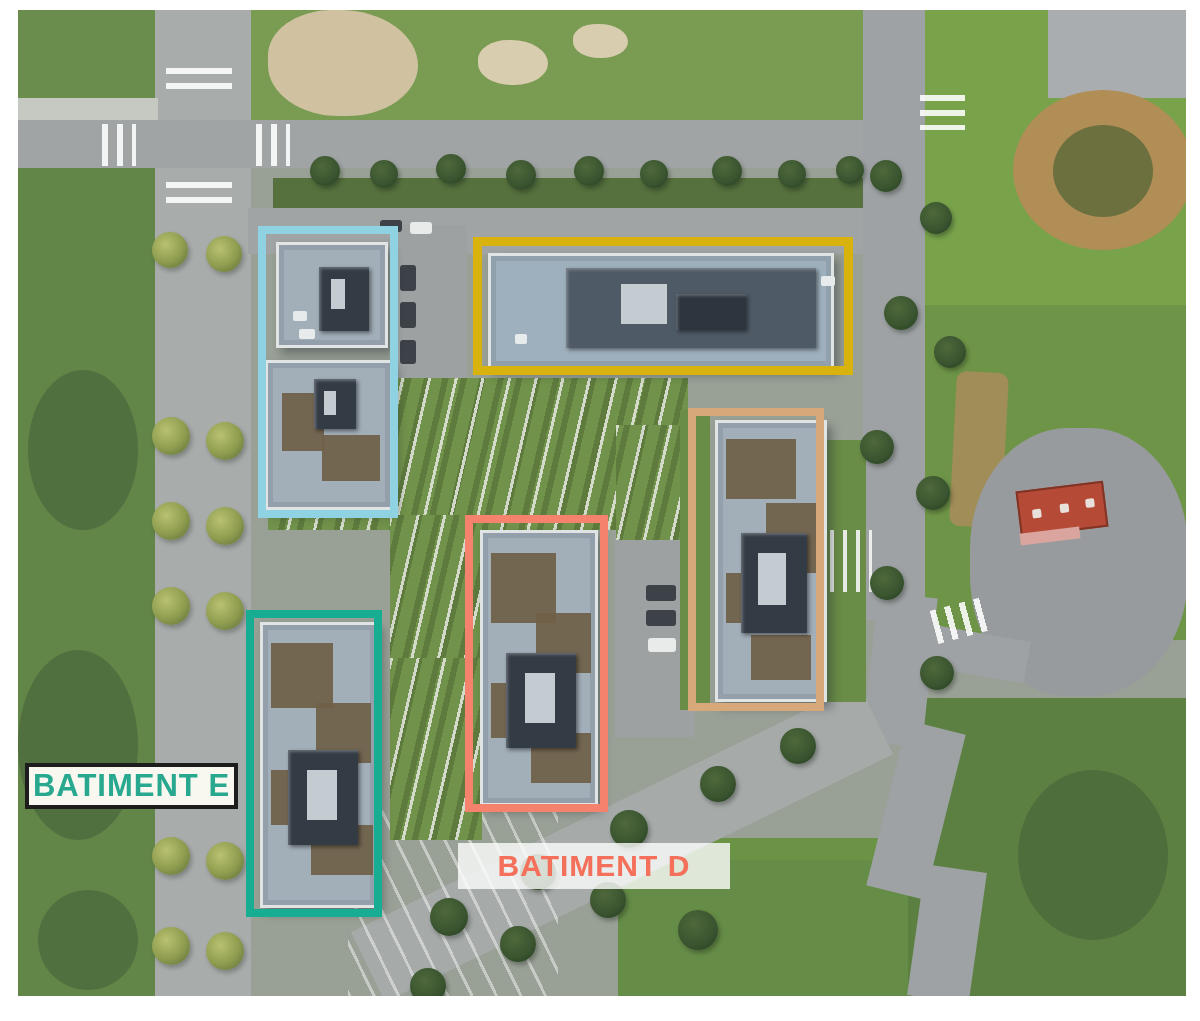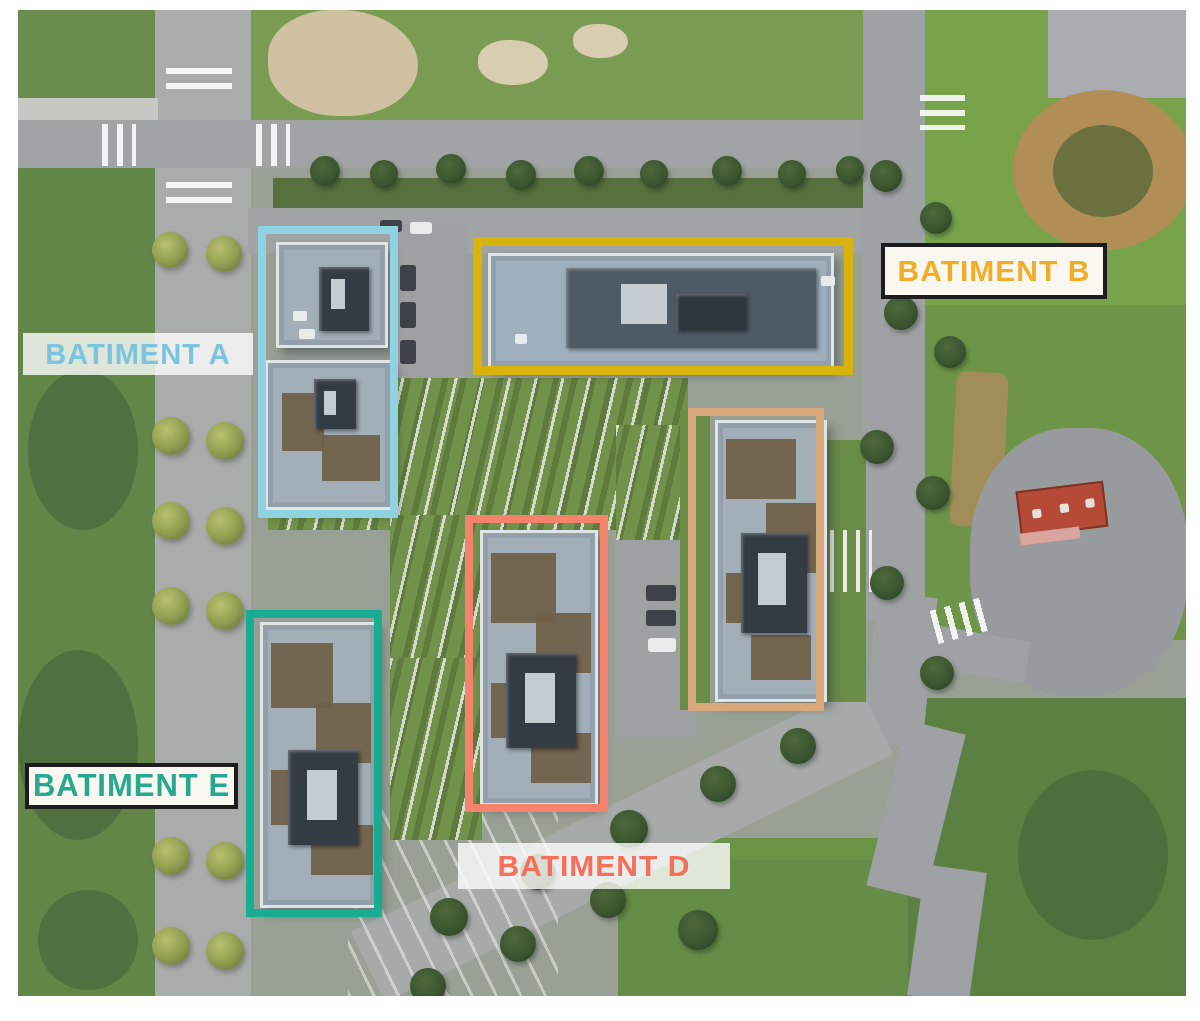--- a/index.html
+++ b/index.html
@@ -223,26 +223,20 @@
 
   </div>
 
   <div class="anno">
     <div class="abox" style="left: 240px; top: 216px; width: 140px; height: 292px; border-color: rgb(143, 210, 226);"></div>
     <div class="abox" style="left: 455px; top: 227px; width: 380px; height: 138px; border-width: 9px; border-color: rgb(216, 179, 13);"></div>
     <div class="abox" style="left: 670px; top: 398px; width: 136px; height: 303px; border-color: rgb(215, 169, 122);"></div>
     <div class="abox" style="left: 447px; top: 505px; width: 143px; height: 297px; border-color: rgb(245, 130, 108);"></div>
     <div class="abox" style="left: 228px; top: 600px; width: 136px; height: 307px; border-color: rgb(23, 173, 146);"></div>
 
-    <div class="lbl lbl-plain" style="left: 5px; top: 323px; width: 230px; height: 42px; font-size: 29px; color: rgb(124, 196, 220);">
-      <span>BATIMENT A</span>
-    </div>
-    <div class="lbl lbl-boxed" style="left: 863px; top: 233px; width: 226px; height: 56px; font-size: 30px; color: rgb(242, 173, 38);">
-      <span>BATIMENT B</span>
-    </div>
     <div class="lbl lbl-plain" style="left: 440px; top: 833px; width: 272px; height: 46px; font-size: 30px; color: rgb(244, 112, 90);">
       <span>BATIMENT D</span>
     </div>
     <div class="lbl lbl-boxed" style="left: 7px; top: 753px; width: 213px; height: 46px; font-size: 31px; color: rgb(39, 168, 143);">
       <span>BATIMENT E</span>
     </div>
   </div>
  </div>
 </div>
 

